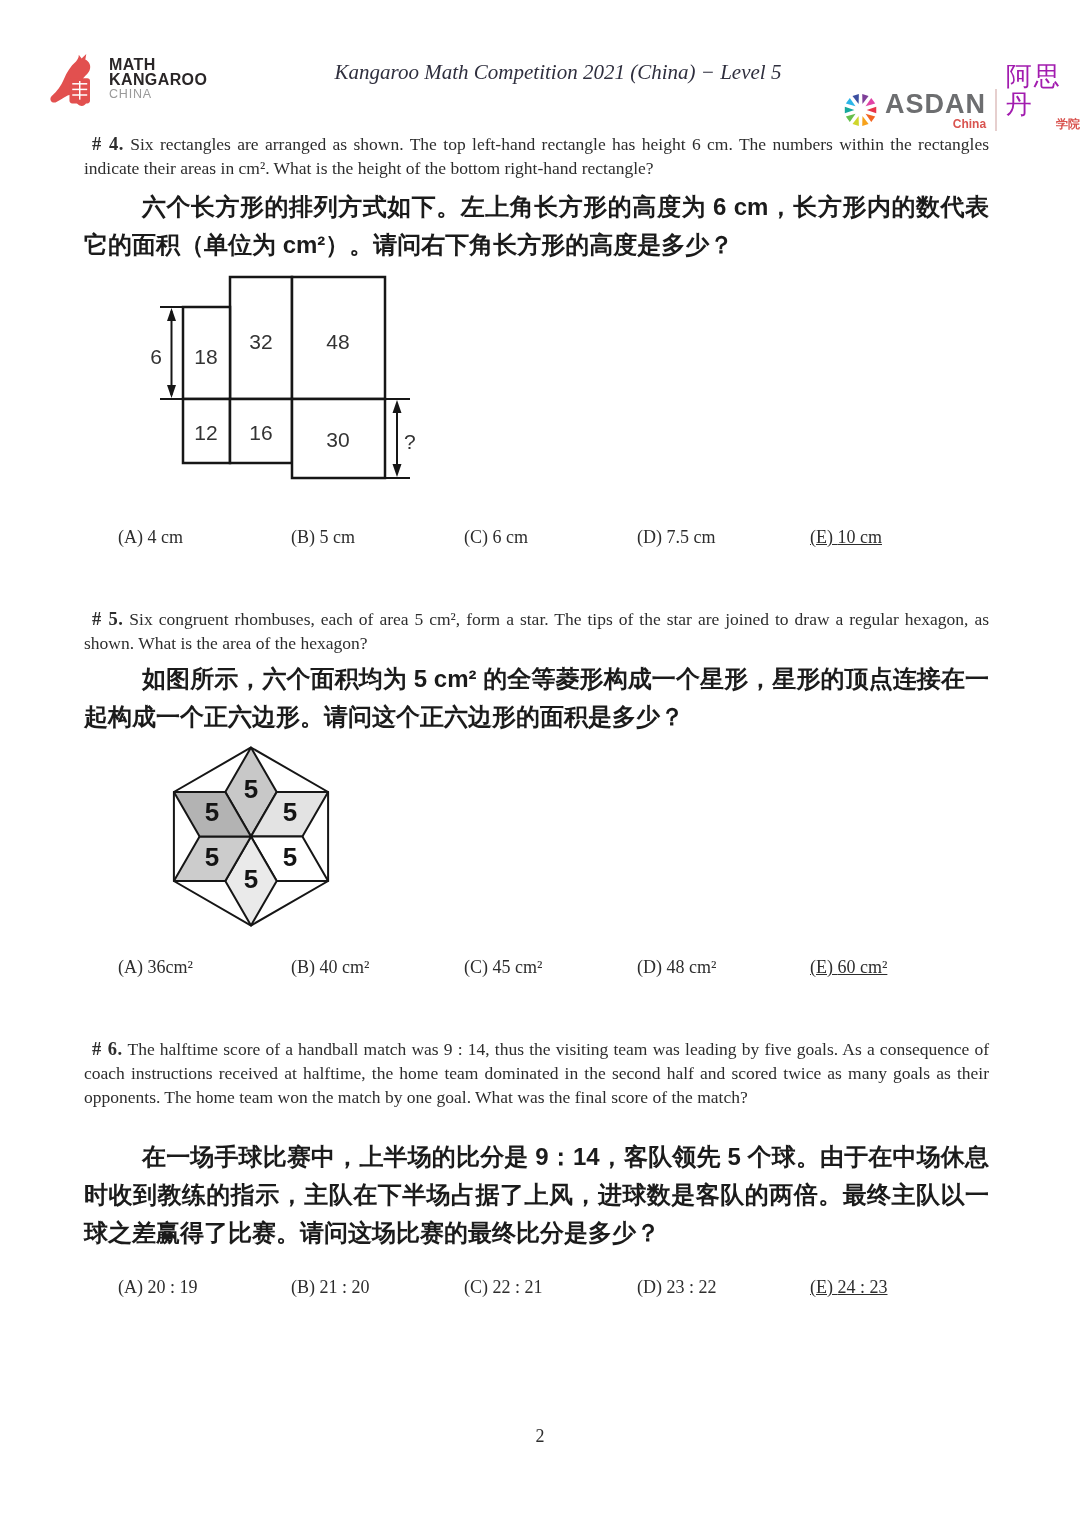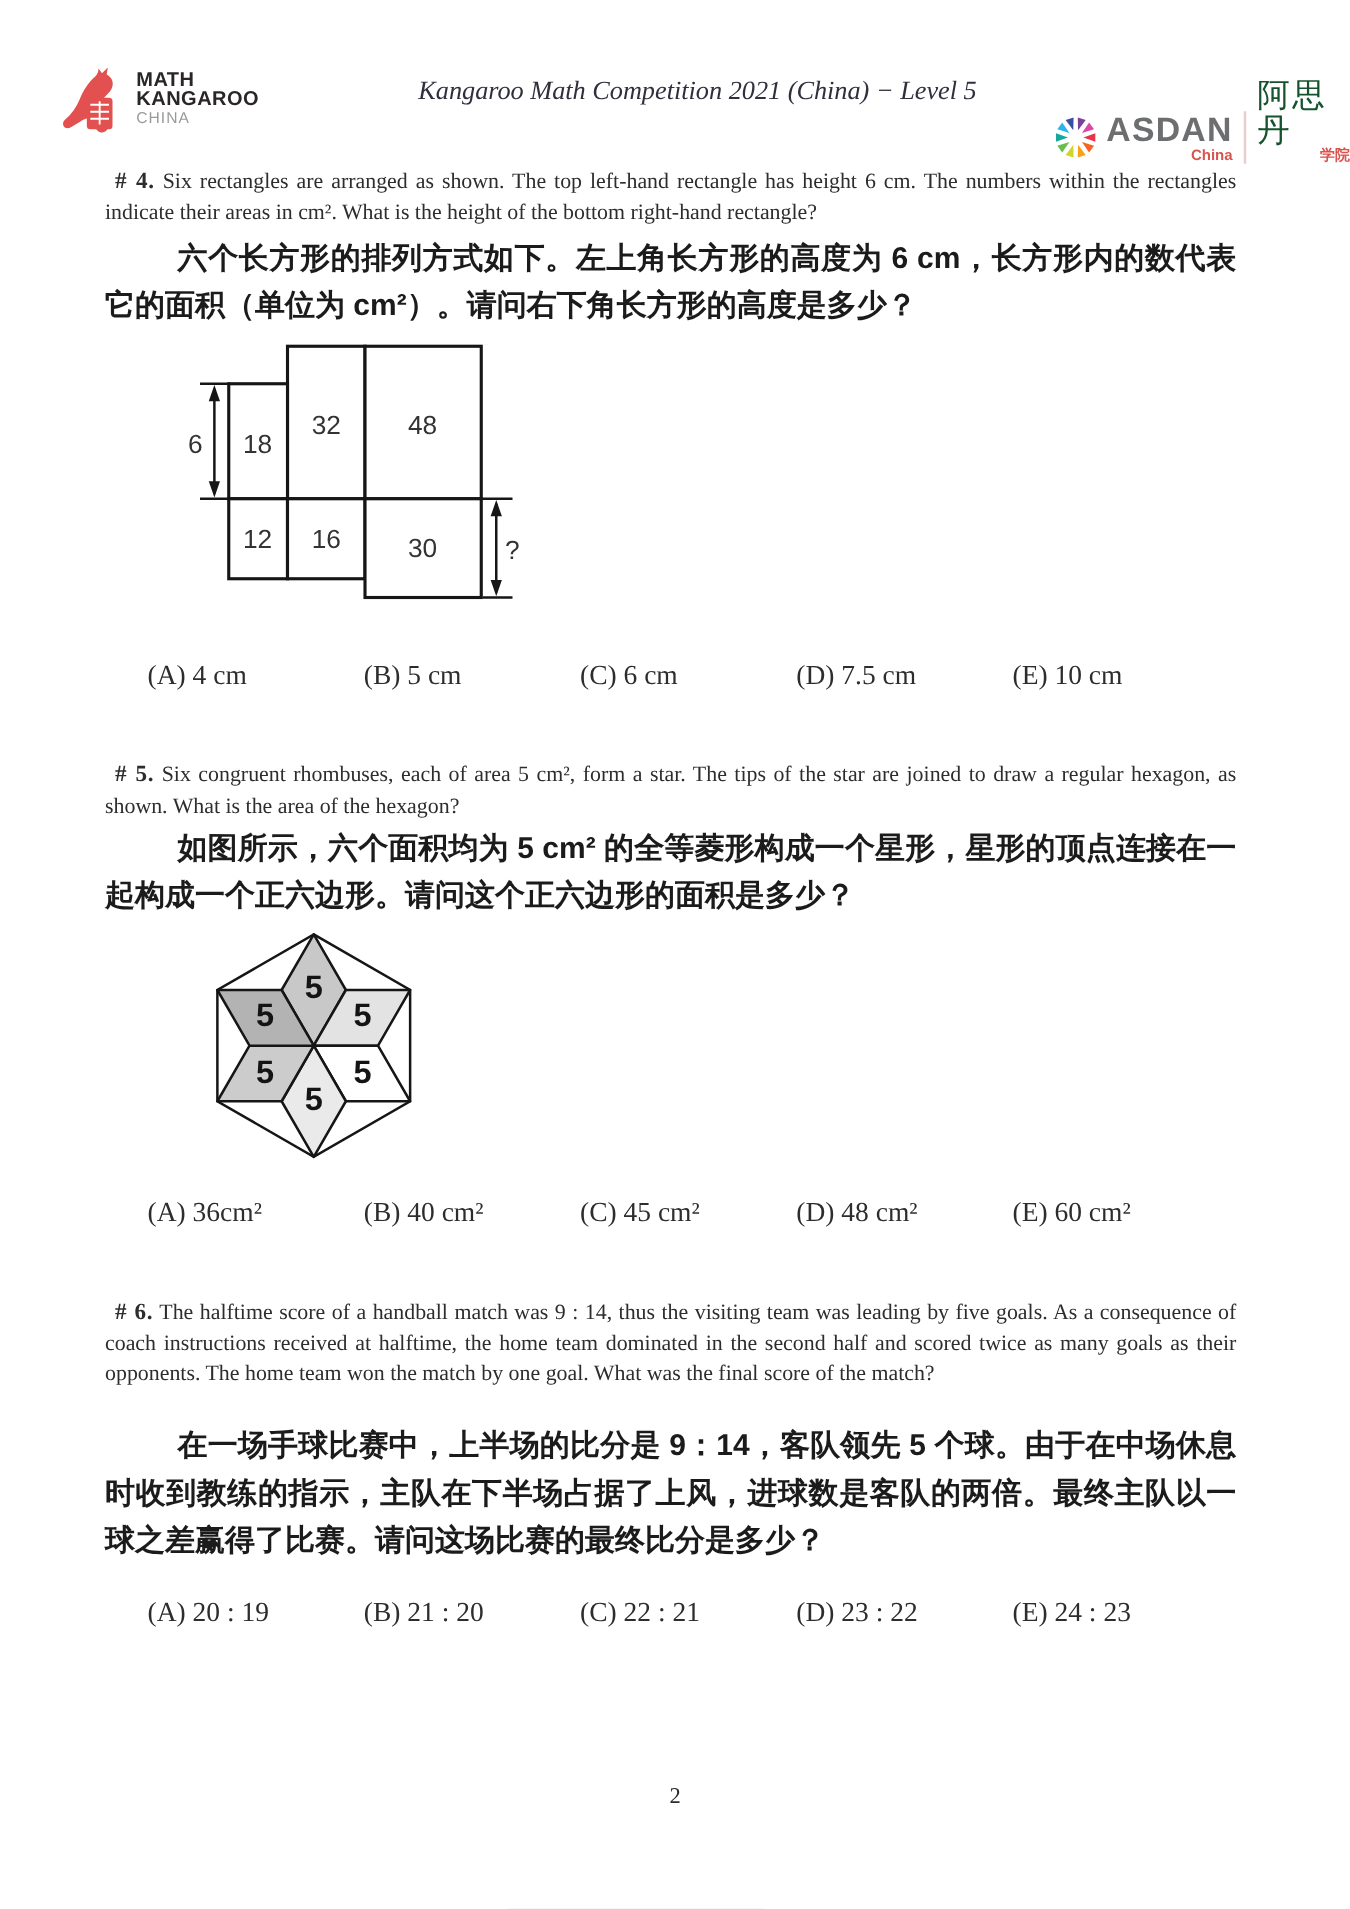--- a/index.html
+++ b/index.html
@@ -18,40 +18,40 @@
   .doc-title {
     position:absolute; left:0; top:60px; width:1060px; text-align:center;
     font-style:italic; font-size:21px; color:#2f2f3e;padding-left:28px;
   }
 
   .asdan { position:absolute; left:842px; top:62px; display:flex; align-items:flex-end; }
   .asdan-brand { margin-left:6px; font-family:"Liberation Sans", sans-serif; }
   .asdan-word { font-weight:700; font-size:27px; line-height:27px; letter-spacing:1px; color:#6d6e70; }
   .asdan-sub  { font-size:12px; line-height:13px; color:#d9534f; text-align:right; font-weight:600; }
   .asdan-divider { width:2px; height:42px; background:#e6cfce; margin:1px 9px 0 9px; }
-  .asdan-cn-name { font-family:"Liberation Sans", sans-serif; font-weight:500; font-size:26px; line-height:28px; color:#14532d; letter-spacing:2px; }
+  .asdan-cn-name { font-family:"Liberation Sans", sans-serif; font-weight:500; font-size:26px; line-height:28px; color:#a21caf; letter-spacing:2px; }
 
   
   .en {
     position:absolute; left:84px; width:905px; margin:0;
     text-align:justify; font-size:17.5px; line-height:24px; color:#2d2d2d;
     text-indent:8px;
   }
   .en b { font-size:18.5px; letter-spacing:0.5px; }
   .cn {
     position:absolute; left:84px; width:905px; margin:0;
     text-align:justify; font-family:"Liberation Sans", sans-serif;
     font-size:24px; line-height:38px; font-weight:600; color:#1b1b1b;
     text-indent:58px;
   }
 
   
-  .options { position:absolute; left:118px; display:flex; font-size:22px; color:#2d2d2d; }
+  .options { position:absolute; left:118px; display:flex; font-size:18px; color:#2d2d2d; }
   .opt { width:173px; white-space:nowrap; }
-  .opt:last-child { width:auto; }
+  .opt:last-child { width:auto;text-decoration:underline; }
 
   
   .fig { position:absolute; }
   .fig-rect-num { font-family:"Liberation Sans", sans-serif; font-size:21px; fill:#333333; text-anchor:middle; dominant-baseline:central; }
   .fig-measure-num { font-family:"Liberation Sans", sans-serif; font-size:21px; fill:#333333; dominant-baseline:central; }
   .star-num { font-family:"Liberation Sans", sans-serif; font-size:26px; font-weight:700; fill:#141414; text-anchor:middle; dominant-baseline:central; }
 
   .page-number { position:absolute; left:0; top:1426px; width:1080px; text-align:center; font-size:18px; color:#2d2d2d; }
 </style>
 </head>

